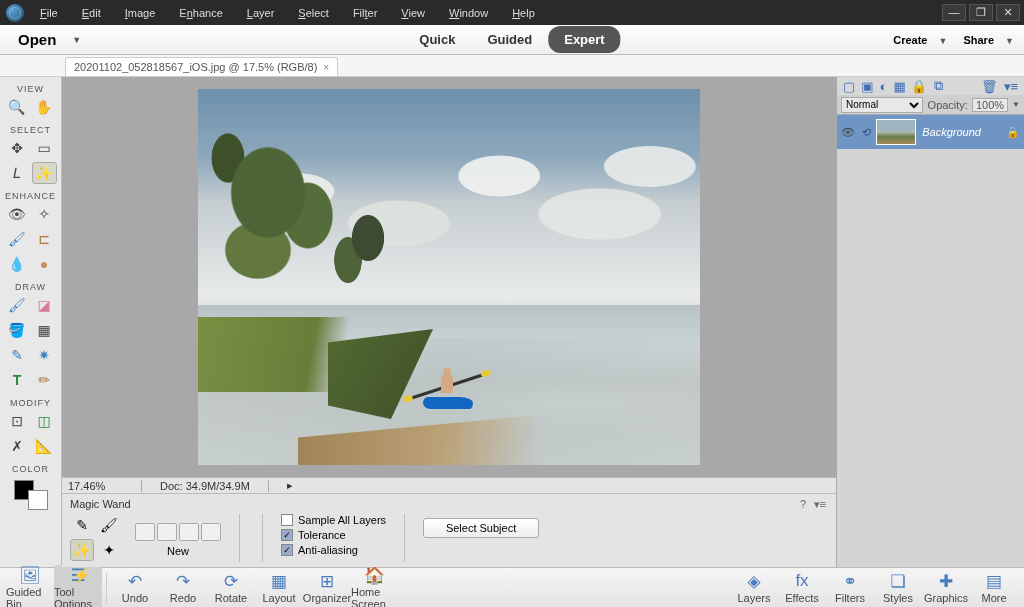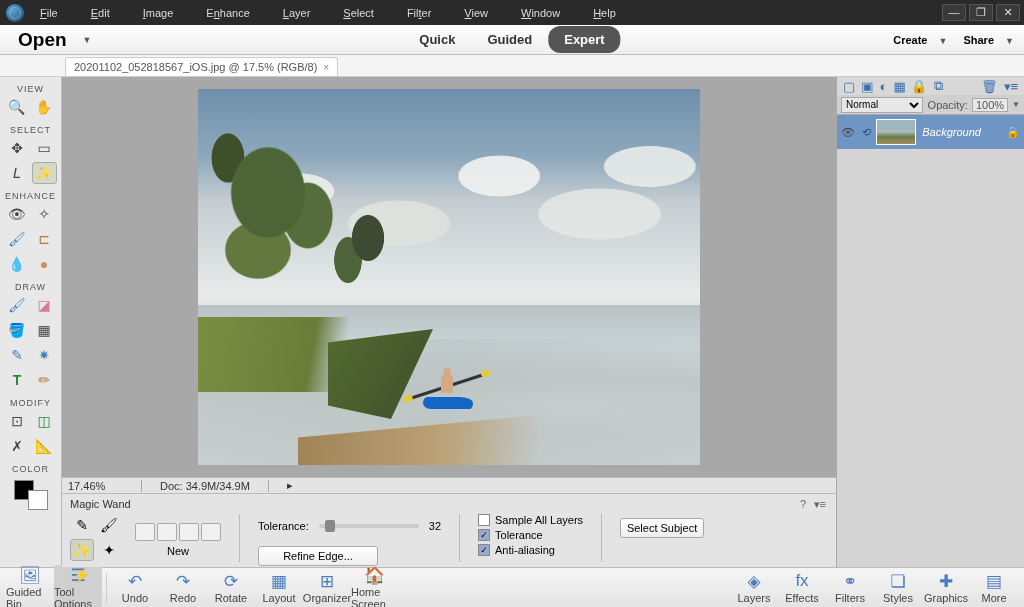--- a/index.html
+++ b/index.html
@@ -1,26 +1,26 @@
 <!DOCTYPE html>
 <html><head>
 <meta charset="utf-8">
 <style>
 *{margin:0;padding:0;box-sizing:border-box;font-family:"Segoe UI",Tahoma,sans-serif;font-size:11px;user-select:none}
 html,body{width:1024px;height:607px;overflow:hidden;background:#fff}
 .titlebar{height:25px;background:#2a2a2a;display:flex;align-items:center;color:#ccc;padding:0 4px}
 .logo{width:18px;height:18px;border-radius:50%;background:radial-gradient(circle at 35% 35%,#5aa5d8,#1a4565);margin:0 8px 0 2px;position:relative}
 .logo:after{content:"";position:absolute;inset:3px;border-radius:50%;border:1px solid rgba(255,255,255,.35)}
-.menubar{display:flex;gap:17px;flex:1}
+.menubar{display:flex;gap:8px;flex:1}
 .menu-item{padding:3px 8px;cursor:default;color:#ddd}
 .menu-item u{text-decoration:underline}
 .wincontrols{display:flex;gap:0}
 .wincontrols div{width:24px;height:17px;background:#3a3a3a;border:1px solid #555;margin-left:3px;display:flex;align-items:center;justify-content:center;color:#ddd;font-size:11px;line-height:1}
 .modebar{height:30px;background:linear-gradient(#fdfdfd,#efefef);border-bottom:1px solid #bbb;display:flex;align-items:center;padding:0 10px}
-.open-btn{font-weight:bold;font-size:19px;padding:4px 8px}
+.open-btn{font-weight:bold;font-size:15px;padding:4px 8px}
 .dd{margin-left:8px;font-size:9px;color:#555}
 .mode-tabs{display:flex;margin-left:auto;margin-right:auto;position:absolute;left:50%;transform:translateX(-50%)}
 .mode-tab{padding:6px 16px;font-weight:bold;font-size:13px;color:#333}
 .mode-tab.active{background:#555;color:#fff;border-radius:12px}
 .right-actions{margin-left:auto;display:flex;gap:16px;font-weight:bold;font-size:14px}
 .tabbar{height:22px;background:#f5f5f5;border-bottom:1px solid #ccc;display:flex;align-items:flex-end;padding-left:65px}
 .doc-tab{background:#fff;border:1px solid #ccc;border-bottom:none;padding:3px 8px;border-radius:3px 3px 0 0;font-size:10px;color:#555;display:flex;align-items:center;gap:6px}
 .doc-tab .x{color:#888;font-size:10px;cursor:pointer}
 .main{display:flex;height:calc(607px - 25px - 30px - 22px - 40px);}
 .toolbar{width:62px;background:#e8e8e8;border-right:1px solid #bbb;display:flex;flex-direction:column;align-items:center;padding-top:3px}
@@ -68,21 +68,21 @@
 .mini-icons{display:flex;gap:2px}
 .mini{width:20px;height:18px;border:1px solid #aaa;background:#f0f0f0;border-radius:2px}
 .divider{width:1px;background:#bbb;height:48px;margin:0 4px}
 .slider-wrap{display:flex;align-items:center;gap:10px;margin-top:6px}
 .slider{width:100px;height:4px;background:#ccc;border-radius:2px;position:relative}
 .slider:before{content:"";position:absolute;left:6px;top:-4px;width:10px;height:12px;background:#888;border-radius:2px}
 .refine{width:120px;height:20px;border:1px solid #aaa;background:linear-gradient(#fff,#eee);border-radius:3px;display:flex;align-items:center;justify-content:center;font-size:11px;margin-top:14px}
 .chk{display:flex;align-items:center;gap:5px;font-size:11px;margin-bottom:3px}
 .chkbox{width:12px;height:12px;border:1px solid #888;background:#fff;display:flex;align-items:center;justify-content:center;font-size:9px}
 .chkbox.on{background:#99aaca}
-.btn-ss{width:84px;height:20px;border:1px solid #aaa;background:linear-gradient(#fff,#eee);border-radius:3px;display:flex;align-items:center;justify-content:center;font-size:11px}
+.btn-ss{width:116px;height:20px;border:1px solid #aaa;background:linear-gradient(#fff,#eee);border-radius:3px;display:flex;align-items:center;justify-content:center;font-size:11px}
 .opt-right{position:absolute;right:10px;top:4px;display:flex;gap:8px;color:#666;font-size:12px}
 .layers-panel{width:188px;background:#d4d4d4;border-left:1px solid #aaa;display:flex;flex-direction:column}
 .lp-top{height:18px;background:#d8d8d8;display:flex;align-items:center;justify-content:flex-start;gap:6px;padding:0 6px;color:#3d6db2}
 .lp-top span{font-size:13px}
 .lp-top .spacer{flex:1}
 .lp-mode{height:20px;background:#d0d0d0;display:flex;align-items:center;padding:0 4px;gap:4px;font-size:10px;color:#555;border-bottom:1px solid #aaa}
 .lp-mode select{font-size:10px;width:82px;height:16px;border:1px solid #aaa;background:#e8e8e8}
 .lp-mode .op{margin-left:auto}
 .layer-row{height:34px;background:#6f95c5;display:flex;align-items:center;padding:0 4px;gap:6px;color:#fff;font-size:10px;font-style:italic}
 .layer-row .eye{color:#444;font-style:normal}
@@ -252,28 +252,20 @@
         <div class="opt-group" style="margin-top:9px">
           <div class="mini-icons">
             <div class="mini"></div>
             <div class="mini"></div>
             <div class="mini"></div>
             <div class="mini"></div>
           </div>
           <div style="font-size:11px">New</div>
         </div>
         <div class="divider"></div>
-        <div style="display:flex;flex-direction:column">
-          <div class="slider-wrap">
-            <span>Tolerance:</span>
-            <div class="slider"></div>
-            <span>32</span>
-          </div>
-          <div class="refine">Refine Edge...</div>
-        </div>
         <div class="divider"></div>
         <div>
           <div class="chk">
               <div class="chkbox"></div>
               <span>Sample All Layers</span>
             </div>
           <div class="chk">
               <div class="chkbox on">✓</div>
               <span>Tolerance</span>
             </div>

